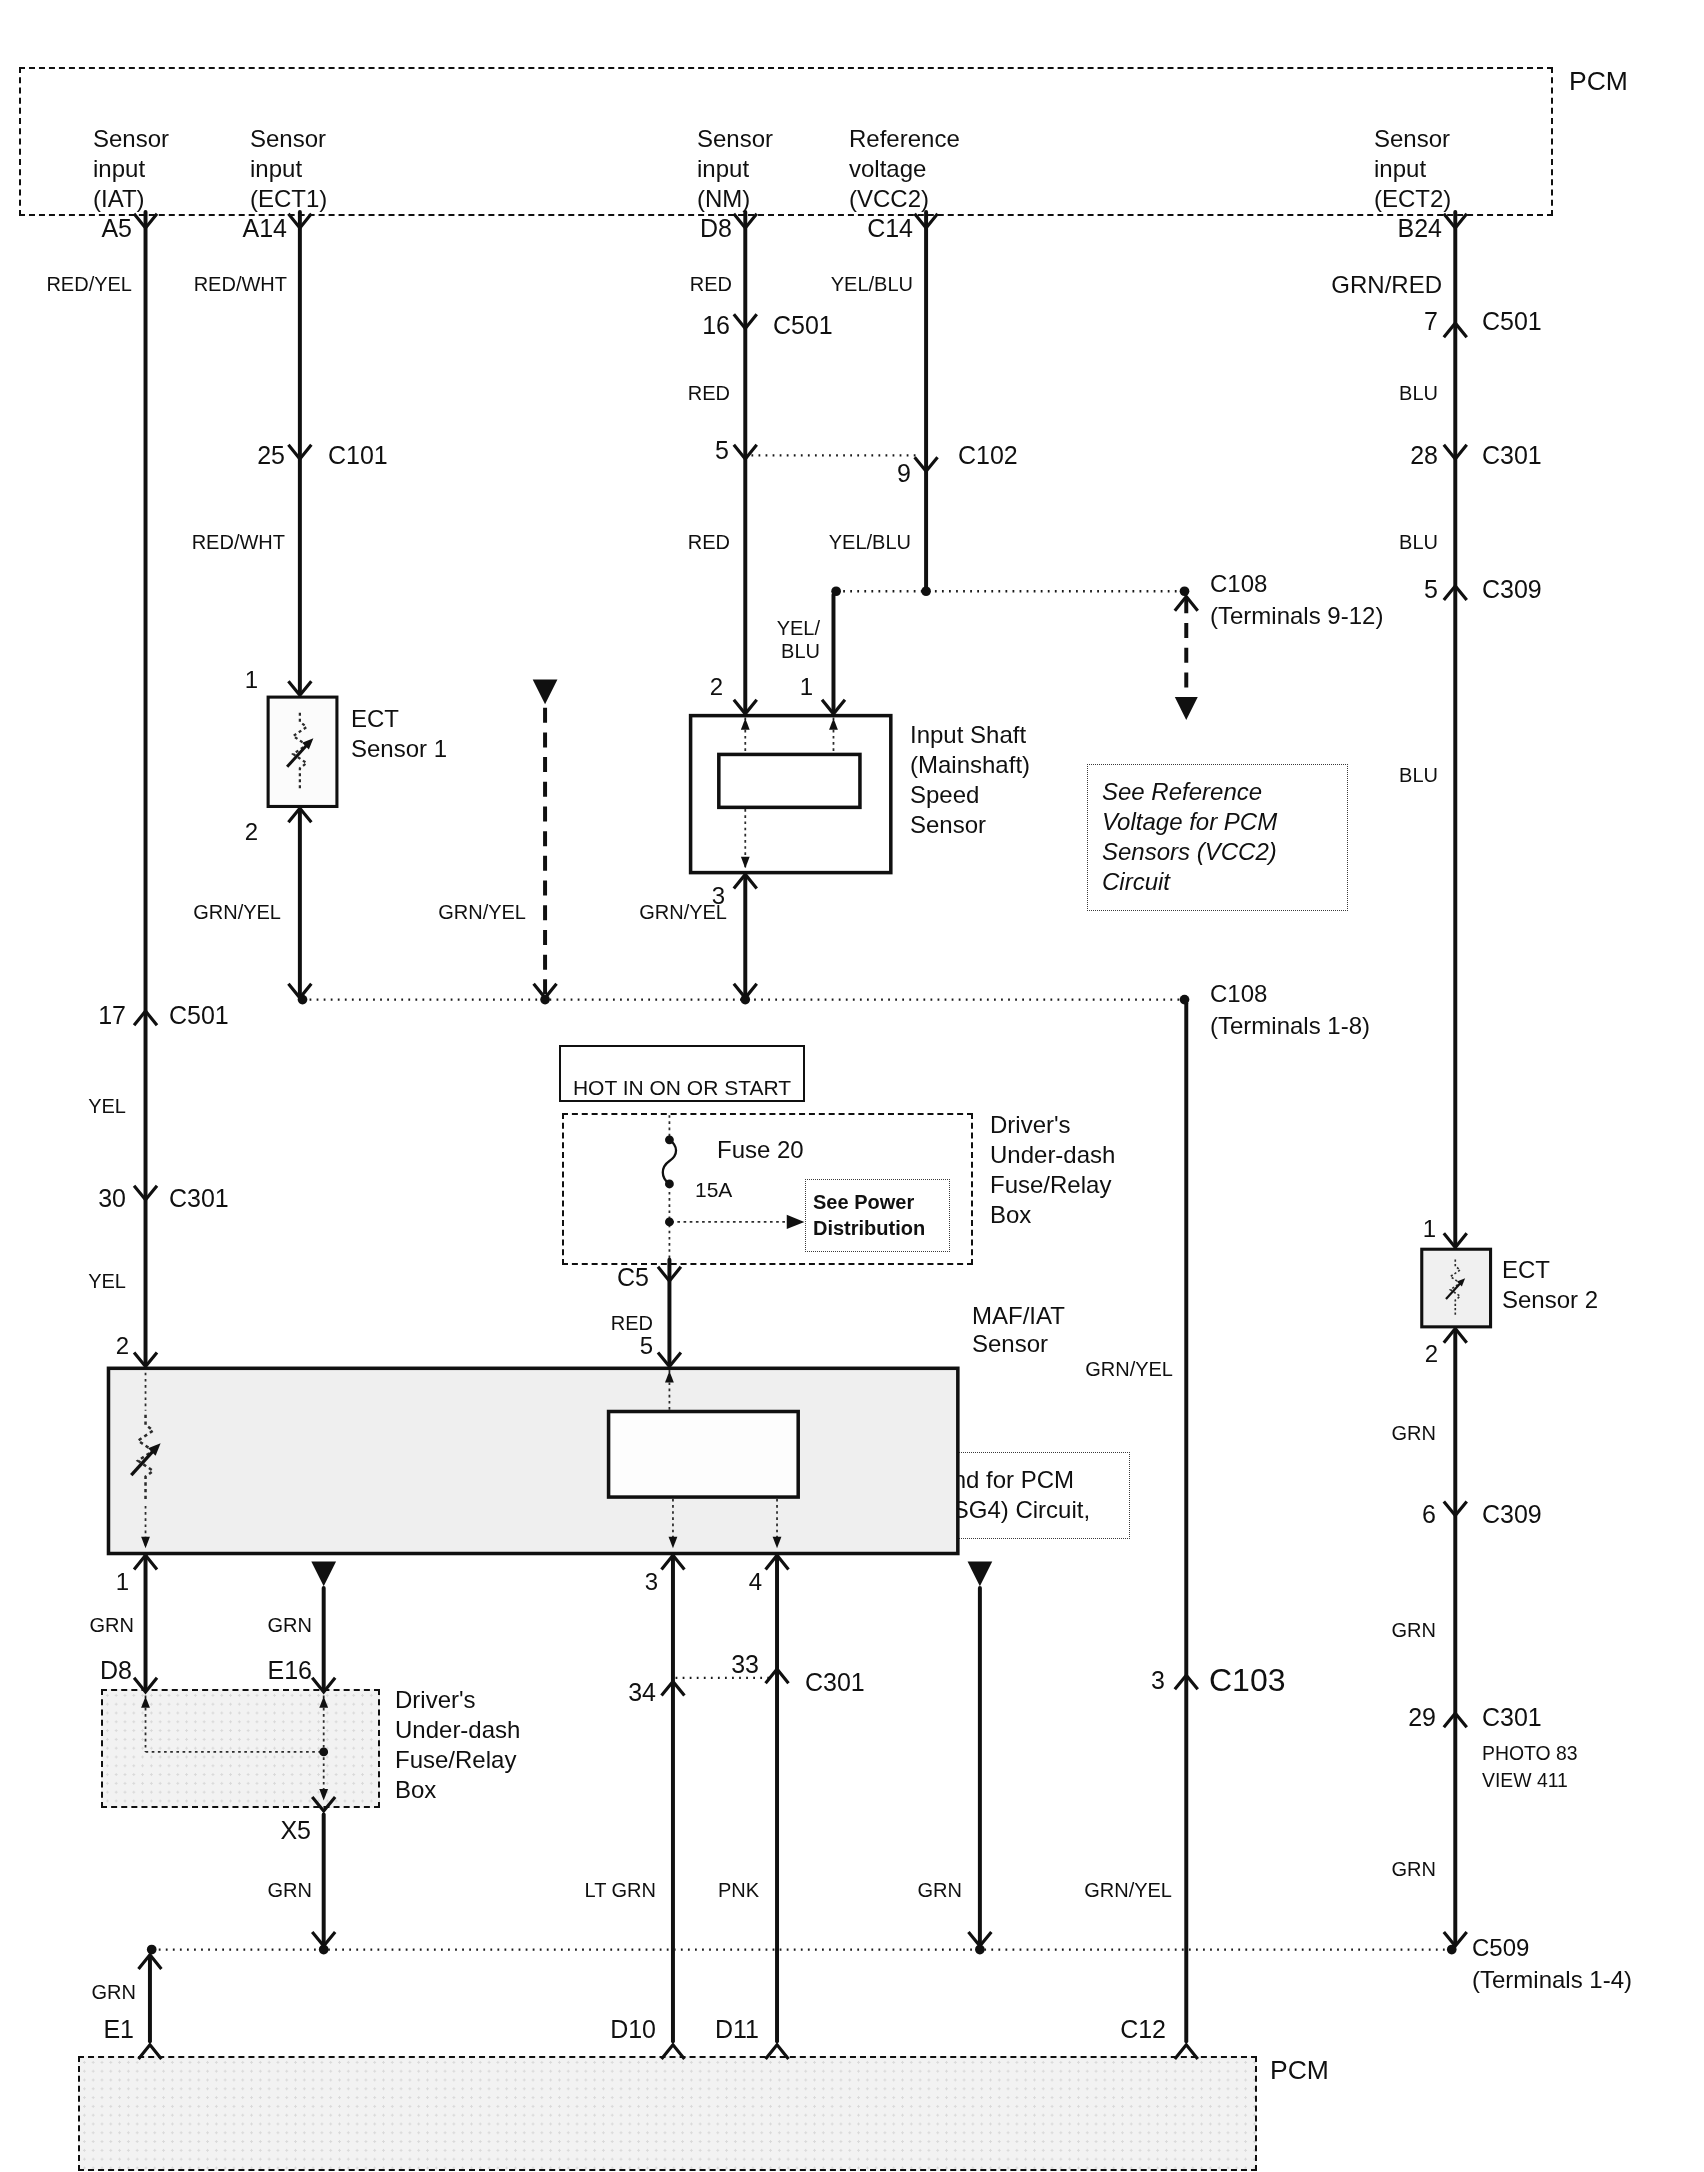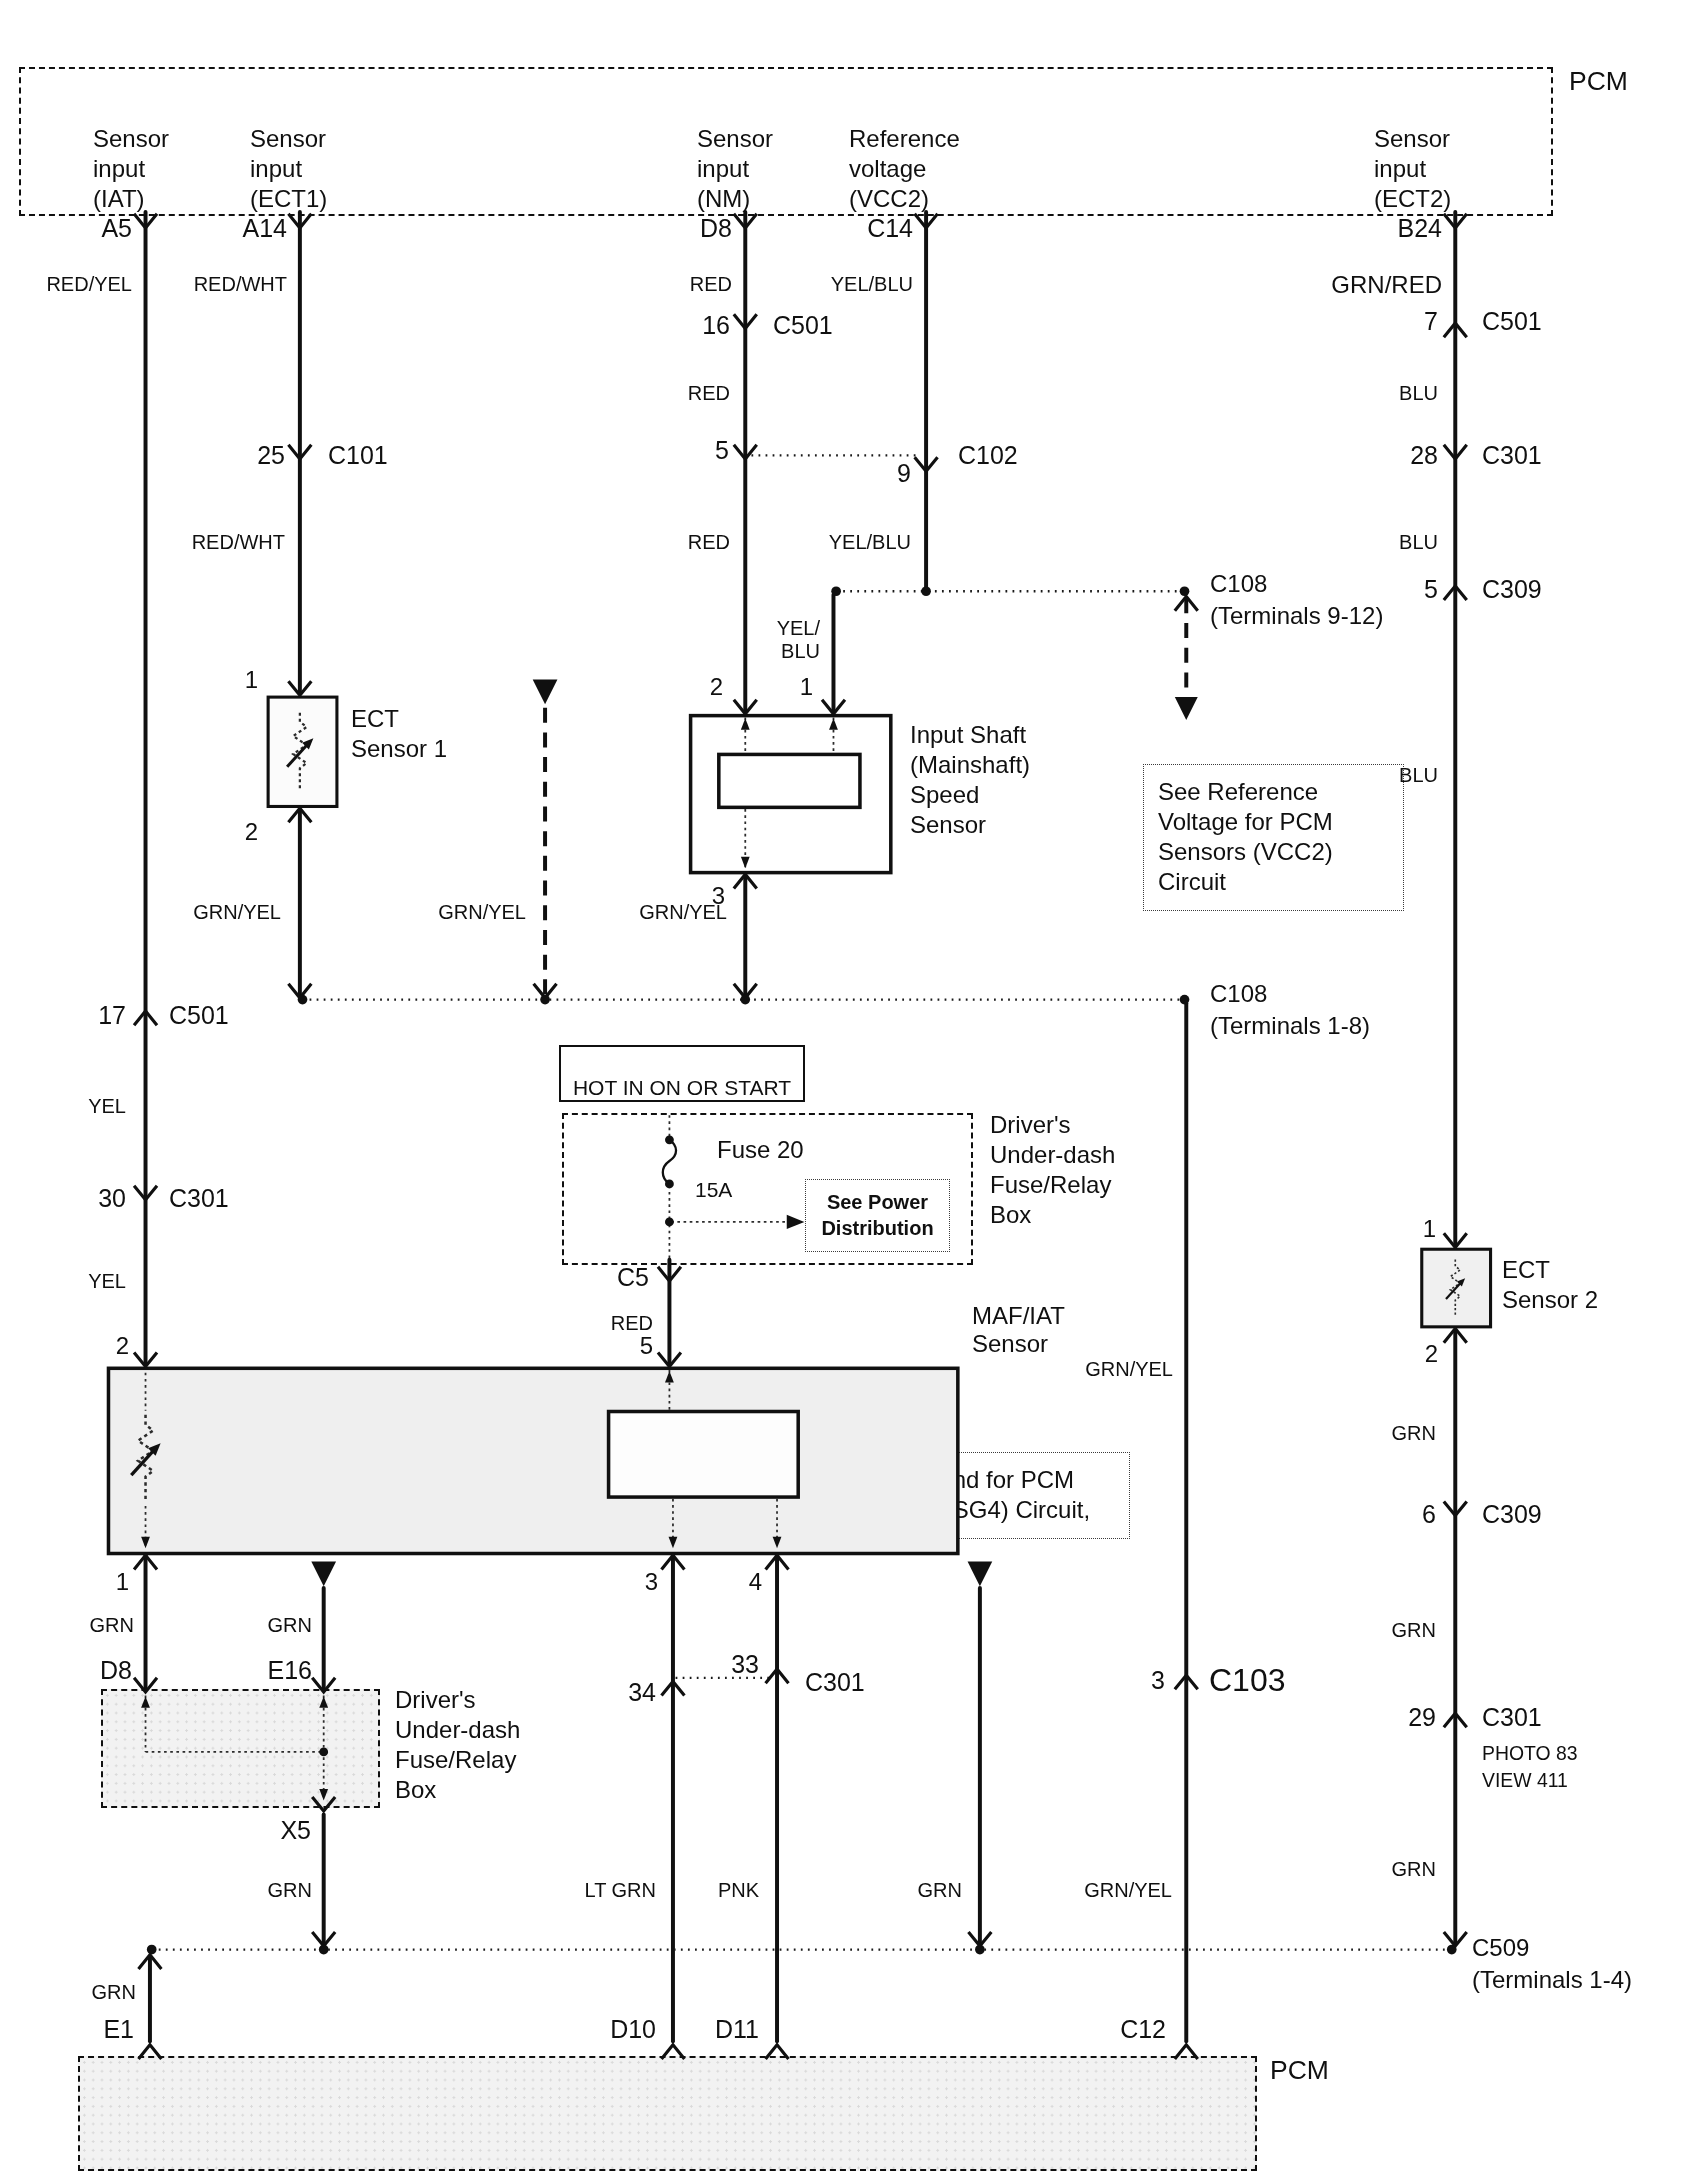--- a/index.html
+++ b/index.html
@@ -28,32 +28,32 @@
 
   <div class="dashbox boxlayer" style="left:19.4px;top:67px;width:1530px;height:145px;"></div>
 
   <div class="solidbox boxlayer" style="left:559px;top:1045px;width:242px;height:53px;display:flex;align-items:flex-end;justify-content:center;font-size:21px;">
       <span>HOT IN ON OR START</span>
     </div>
 
   <div class="dashbox boxlayer" style="left:562px;top:1113px;width:407px;height:148px;"></div>
 
 
-  <div class="note boxlayer" style="left:1143px;top:764px;width:231px;">See Reference
+  <div class="note boxlayer" style="left:1087px;top:764px;width:231px;font-style:italic;">See Reference
 Voltage for PCM
 Sensors (VCC2)
 Circuit</div>
 
   <div class="note boxlayer" style="left:209px;top:1452px;width:254px;">See Ground for PCM
 Sensors (SG4) Circuit,</div>
 
   <div class="note boxlayer" style="left:835px;top:1452px;width:265px;">See Ground for PCM
 Sensors (SG4) Circuit,</div>
 
-  <div class="note boxlayer" style="left:805px;top:1179px;width:129px;font-size:20px;font-weight:bold;line-height:26.5px;padding:8.8px 7px;text-align:center;">See Power
+  <div class="note boxlayer" style="left:805px;top:1179px;width:129px;font-size:20px;font-weight:bold;line-height:26.5px;padding:8.8px 7px;text-align:left;">See Power
 Distribution</div>
 
   <div class="dashbox speck boxlayer" style="left:101px;top:1689px;width:275px;height:115px;"></div>
 
   <div class="dashbox speck boxlayer" style="left:78px;top:2056px;width:1175px;height:111px;"></div>
 
   <svg width="1704" height="2173" viewBox="0 0 1932 2463">
     <defs>
       <g id="therm">
         <path d="M0,-52 V-40 L9,-33 L-9,-21 L9,-9 L-9,3 L9,15 L0,22 V52" stroke="#2c2c2c" stroke-width="3" fill="none" stroke-dasharray="4 4"></path>

